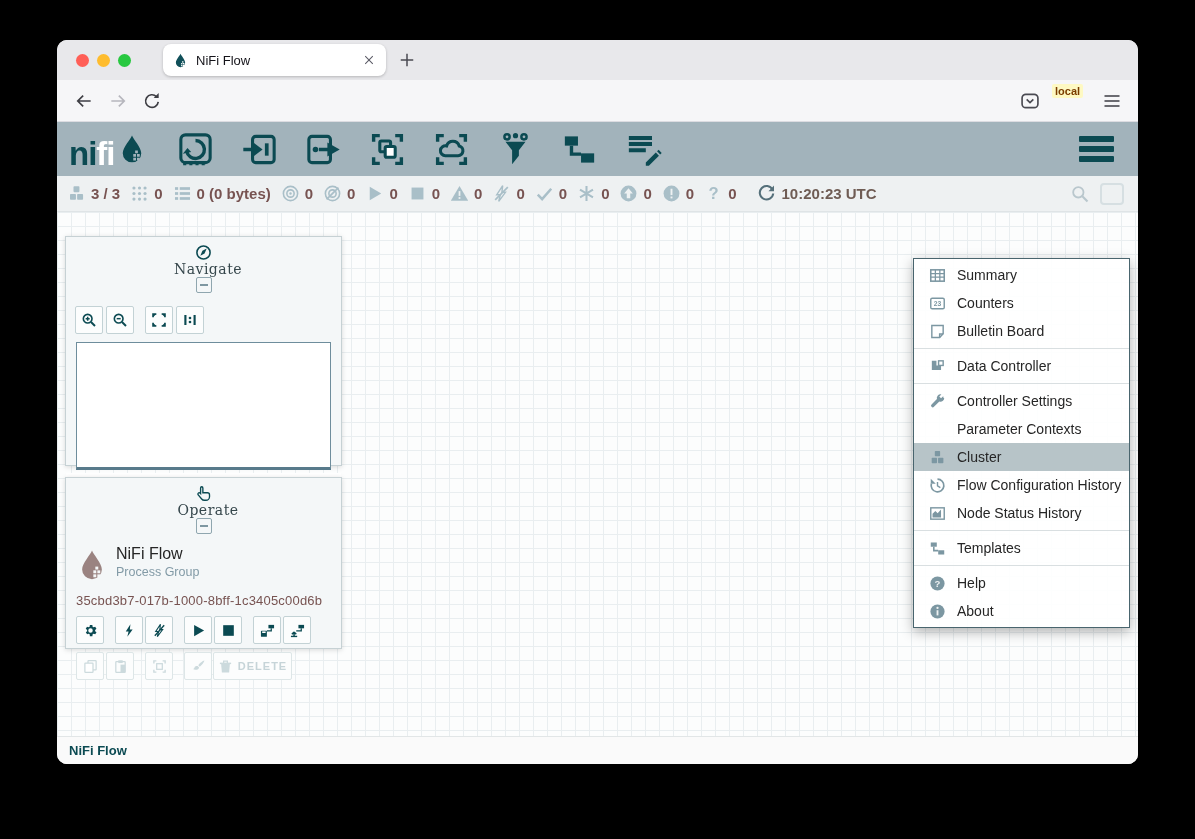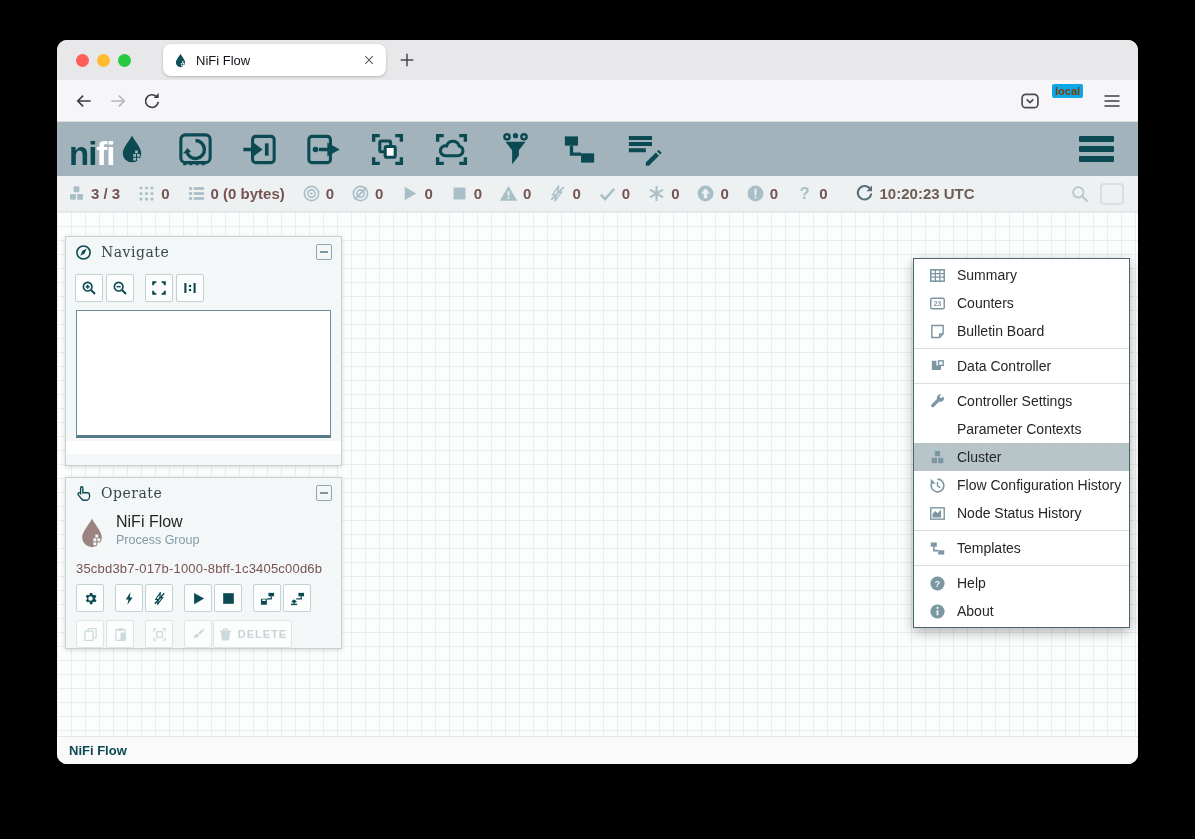--- a/index.html
+++ b/index.html
@@ -25,38 +25,38 @@
   .urlbar { height:30px; flex:none; width:714px; margin-left:68px; background:#ececee; border-radius:7px;
     display:flex; align-items:center; padding:0 10px; }
   .urlbar .uicon { width:17px; height:17px; margin-right:9px; color:#5b5b66; }
   .urltext { font-size:14.5px; color:#16161a; flex:1; white-space:nowrap; }
   .urltext .dim { color:#84848c; }
   .star { width:17px; height:17px; color:#5b5b66; }
   .nav-right { display:flex; align-items:center; margin-left:auto; gap:18px; padding-right:6px; }
   .pocket { width:20px; height:20px; color:#4a4a52; }
   .avatar-wrap { position:relative; width:26px; height:26px; }
   .avatar { width:24px; height:24px; border-radius:50%; background:radial-gradient(circle at 35% 35%, #f5a55a, #c96a2a); margin-top:4px; }
-  .prof-label { position:absolute; top:-4px; left:-6px; background:#0ea5e9; color:#7b3d00; font-size:11px; font-weight:bold;
+  .prof-label { position:absolute; top:-4px; left:-6px; background:#fef9c3; color:#7b3d00; font-size:11px; font-weight:bold;
     padding:0 3px; border-radius:2px; line-height:14px; }
   .ffmenu { width:20px; height:20px; color:#3e3e44; }
 
   
   .nifi-app { position:relative; height:642px; }
   .nifi-toolbar { height:54px; background:var(--toolbar-bg); display:flex; align-items:center; padding:0 12px; }
   .logo { display:flex; align-items:flex-end; }
   .logo .t1 { font-size:33px; font-weight:bold; letter-spacing:-1px; color:var(--accent); line-height:.85; }
   .logo .t2 { font-size:33px; font-weight:bold; letter-spacing:-1px; color:#fff; line-height:.85; }
   .logo .ldrop { width:30px; height:38px; color:var(--accent); margin-left:2px; --cutout:var(--toolbar-bg); }
   .components { display:flex; gap:27px; margin-left:30px; }
   .comp { width:37px; height:37px; color:var(--accent); cursor:grab; }
   .comp svg { width:100%; height:100%; }
   .nifi-burger { margin-left:auto; margin-right:12px; display:flex; flex-direction:column; gap:4px; cursor:pointer; }
   .nifi-burger i { display:block; width:35px; height:6px; background:var(--accent); border-radius:1px; }
 
-  .statusbar { height:36px; background:#eef1f2; display:flex; align-items:center; padding:0 10px; gap:17px; position:relative; border-bottom:1px solid #dfe4e6;}
+  .statusbar { height:36px; background:#eef1f2; display:flex; align-items:center; padding:0 10px; gap:10px; position:relative; border-bottom:1px solid #dfe4e6;}
   .stat { display:flex; align-items:center; gap:5px; }
   .stat .sic { width:19px; height:19px; color:var(--pale-icon); flex:none; }
   .stat .sv { font-size:15px; font-weight:bold; color:var(--count); white-space:nowrap; }
   .stat-time { display:flex; align-items:center; gap:6px; margin-left:10px; }
   .stat-time .sic { color:#55707a; }
   .stat-time .sv { font-size:15px; font-weight:bold; color:#6f5c54; white-space:nowrap; }
   .faint-search { position:absolute; right:48px; top:8px; width:20px; height:20px; color:#b9c7cd; }
   .faint-box { position:absolute; right:14px; top:7px; width:24px; height:22px; border:2px solid #d6dfe2; border-radius:4px; }
   .frag { position:absolute; right:0; top:5px; width:8px; height:30px; }
   .frag .a { height:15px; background:#8ba1ac; }
@@ -64,21 +64,21 @@
 
   .canvas { height:524px; position:relative; background-color:#fcfdfd;
     background-image:linear-gradient(#e9eef0 1px, transparent 1px),linear-gradient(90deg,#e9eef0 1px,transparent 1px);
     background-size:14px 14px; overflow:hidden; }
 
   .breadcrumb { height:28px; background:#fafafa; border-top:1px solid #e2e6e7; display:flex; align-items:center; padding:0 12px; }
   .breadcrumb .bc { font-size:13px; font-weight:bold; color:var(--accent); cursor:pointer; }
 
   
   .panel { position:absolute; left:8px; width:277px; background:#f4f7f8; border:1px solid #c6d1d4; box-shadow:0 1px 5px rgba(0,0,0,.15); }
-  .panel-hdr { display:flex; align-items:flex-start; padding:7px 9px 5px; }
+  .panel-hdr { display:flex; align-items:center; padding:7px 9px 5px;flex-direction:column; }
   .panel-hdr .hic { width:17px; height:17px; color:var(--accent); }
   .panel-hdr .htitle { font-family:"DejaVu Serif",serif; font-size:14px; color:#36474c; margin-left:9px; letter-spacing:.5px; flex:1; }
   .collapse { width:16px; height:16px; border:1px solid #8fa6af; border-radius:2px; position:relative; cursor:pointer; background:transparent; }
   .collapse::after { content:""; position:absolute; left:3px; right:3px; top:6px; height:2px; background:#7e97a1; }
 
   #navigate { top:24px; height:230px; }
   .nav-btns { display:flex; margin:8px 0 0 9px; }
   .sqbtn { width:28px; height:28px; background:#fcfdfd; border:1px solid #c3d2d5; border-radius:2px;
     display:flex; align-items:center; justify-content:center; color:var(--accent); cursor:pointer; }
   .sqbtn svg { width:16px; height:16px; }

